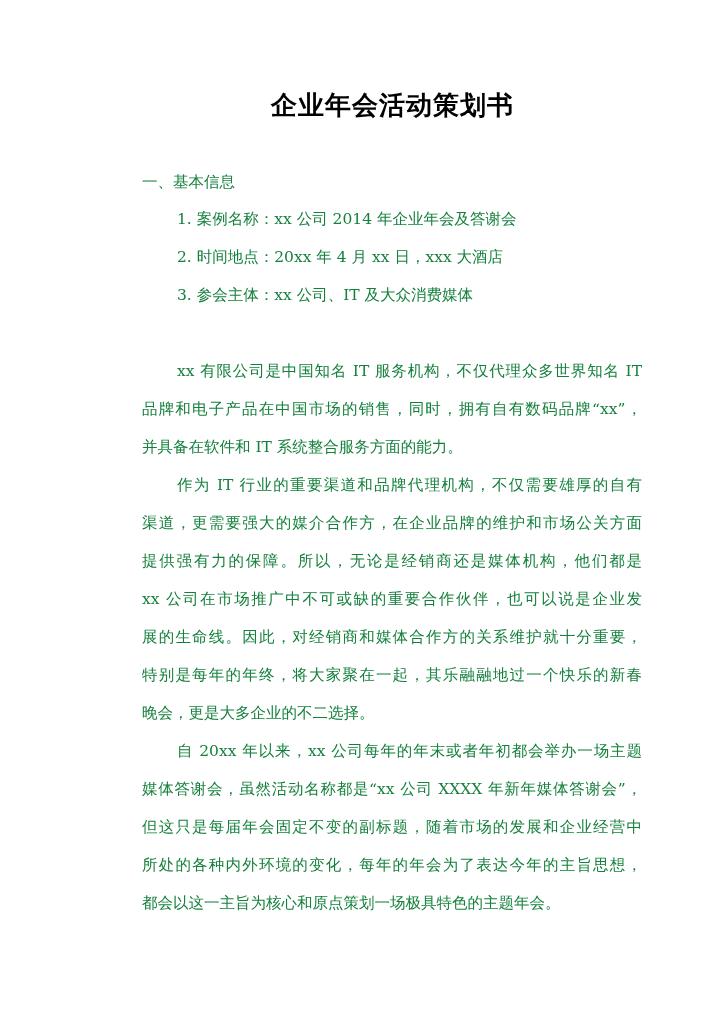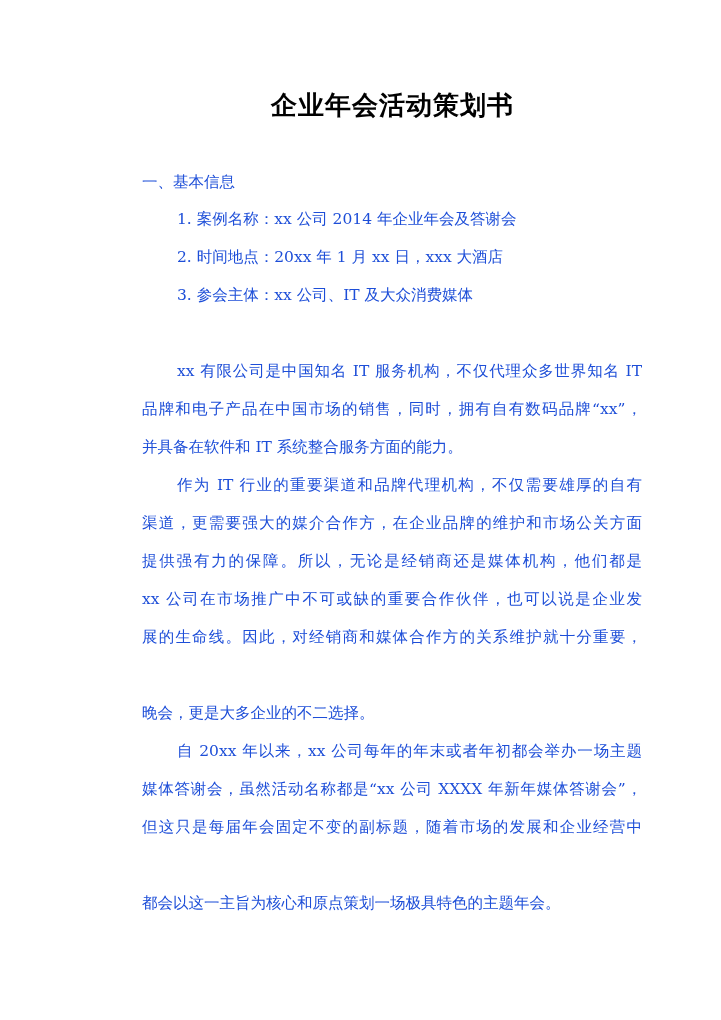--- a/index.html
+++ b/index.html
@@ -34,53 +34,55 @@
     letter-spacing: 1px;
     color: #000;
   }
   .line {
     position: absolute;
     left: 110px;
     width: 500px;
     font-size: 15.5px;
     line-height: 20px;
     white-space: nowrap;
-    color: #1d4ed8;
+    color: #15803d;
   }
   .indent { left: 145px; }
   .justify {
     text-align: justify;
     text-align-last: justify;
     width: 500px;
   }
   .justify.indent { width: 465px; }
 </style>
 </head>
 <body>
 
 <div class="page">
 
   <div class="title">企业年会活动策划书</div>
 
   <div class="line" style="top:172px;">一、基本信息</div>
 
   <div class="line indent" style="top:209px;">1.  案例名称：xx 公司 2014 年企业年会及答谢会</div>
-  <div class="line indent" style="top:247px;">2.  时间地点：20xx 年 1 月 xx 日，xxx 大酒店</div>
+  <div class="line indent" style="top:247px;">2.  时间地点：20xx 年 4 月 xx 日，xxx 大酒店</div>
   <div class="line indent" style="top:285px;">3.  参会主体：xx 公司、IT 及大众消费媒体</div>
 
 
   <div class="line indent justify" style="top:361px;">xx 有限公司是中国知名 IT 服务机构，不仅代理众多世界知名 IT</div>
   <div class="line" style="top:437px;">并具备在软件和 IT 系统整合服务方面的能力。</div>
   <div class="line justify" style="top:399px;">品牌和电子产品在中国市场的销售，同时，拥有自有数码品牌“xx”，</div>
 
   <div class="line indent justify" style="top:475px;">作为 IT 行业的重要渠道和品牌代理机构，不仅需要雄厚的自有</div>
   <div class="line justify" style="top:513px;">渠道，更需要强大的媒介合作方，在企业品牌的维护和市场公关方面</div>
   <div class="line justify" style="top:551px;">提供强有力的保障。所以，无论是经销商还是媒体机构，他们都是</div>
   <div class="line justify" style="top:627px;">展的生命线。因此，对经销商和媒体合作方的关系维护就十分重要，</div>
   <div class="line justify" style="top:589px;">xx 公司在市场推广中不可或缺的重要合作伙伴，也可以说是企业发</div>
+  <div class="line justify" style="top:665px;">特别是每年的年终，将大家聚在一起，其乐融融地过一个快乐的新春</div>
   <div class="line" style="top:703px;">晚会，更是大多企业的不二选择。</div>
 
   <div class="line indent justify" style="top:741px;">自 20xx 年以来，xx 公司每年的年末或者年初都会举办一场主题</div>
   <div class="line justify" style="top:779px;">媒体答谢会，虽然活动名称都是“xx 公司 XXXX 年新年媒体答谢会”，</div>
   <div class="line justify" style="top:817px;">但这只是每届年会固定不变的副标题，随着市场的发展和企业经营中</div>
+  <div class="line justify" style="top:855px;">所处的各种内外环境的变化，每年的年会为了表达今年的主旨思想，</div>
   <div class="line" style="top:893px;">都会以这一主旨为核心和原点策划一场极具特色的主题年会。</div>
 
 </div>
 
 </body></html>

